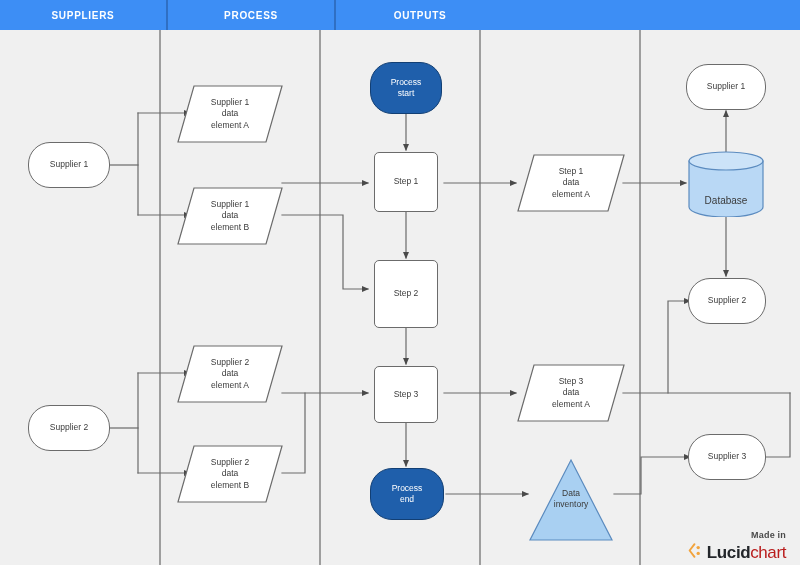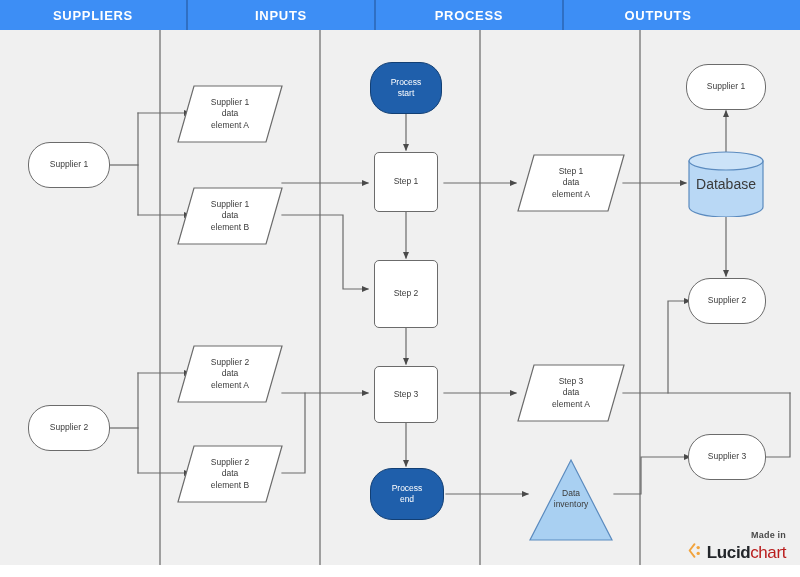--- a/index.html
+++ b/index.html
@@ -21,28 +21,28 @@
   }
   
   .header-band {
     position: absolute;
     left: 0; top: 0;
     width: 800px; height: 30px;
     background: #3d8ef5;
     display: flex;
   }
   .header-cell {
-    width: 188px;
+    width: 168px;
     height: 30px;
     box-sizing: border-box;
     display: flex;
     align-items: center;
     justify-content: center;
     color: #ffffff;
-    font-size: 13px;
+    font-size: 10px;
     font-weight: bold;
     letter-spacing: 0.7px;
     border-right: 2px solid #2f6fc4;
     background: #3d8ef5;
   }
   .header-cell:last-child { border-right: none; }
 
   
   .body-band {
     position: absolute;
@@ -113,26 +113,26 @@
     justify-content: center;
     text-align: center;
     font-size: 8.5px;
     color: #3a3a3a;
     line-height: 1.35;
   }
   .cyl-wrap { position: absolute; }
   .cyl-wrap svg { position: absolute; left: 0; top: 0; }
   .cyl-label {
     position: absolute;
-    left: 0; top: 0;
+    left: 0; top: 16px;
     width: 100%; height: 100%;
     display: flex;
     align-items: center;
     justify-content: center;
-    font-size: 14px;
+    font-size: 10px;
     color: #3a3a3a;
   }
   .tri-wrap { position: absolute; }
   .tri-wrap svg { position: absolute; left: 0; top: 0; }
   .tri-label {
     position: absolute;
     left: 0; top: 30px;
     width: 100%;
     text-align: center;
     font-size: 8.5px;
@@ -172,21 +172,20 @@
   <div class="body-band"></div>
   <div class="footer-band"></div>
 
   <div class="col-divider" style="left:159px;"></div>
   <div class="col-divider" style="left:319px;"></div>
   <div class="col-divider" style="left:479px;"></div>
   <div class="col-divider" style="left:639px;"></div>
 
   <div class="header-band">
     <div class="header-cell">SUPPLIERS</div>
-    <div class="header-cell">INPUTS</div>
     <div class="header-cell">PROCESS</div>
     <div class="header-cell">OUTPUTS</div>
   </div>
 
   <svg id="wires" viewBox="0 0 800 577">
     <defs>
       <marker id="arw" markerWidth="7" markerHeight="7" refX="6" refY="3" orient="auto" markerUnits="userSpaceOnUse">
         <path d="M0,0 L7,3 L0,6 z" fill="#4a4a4a"></path>
       </marker>
     </defs>

